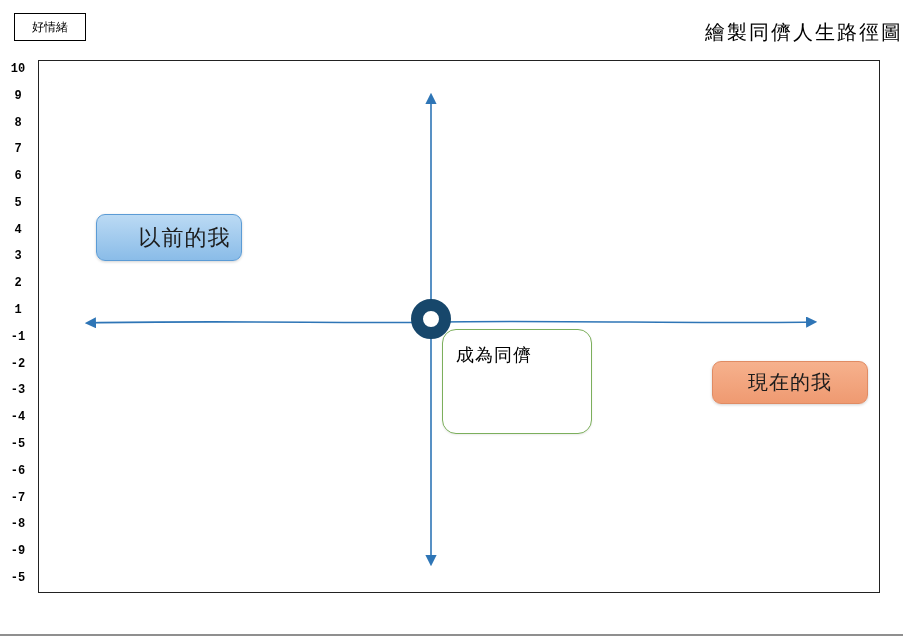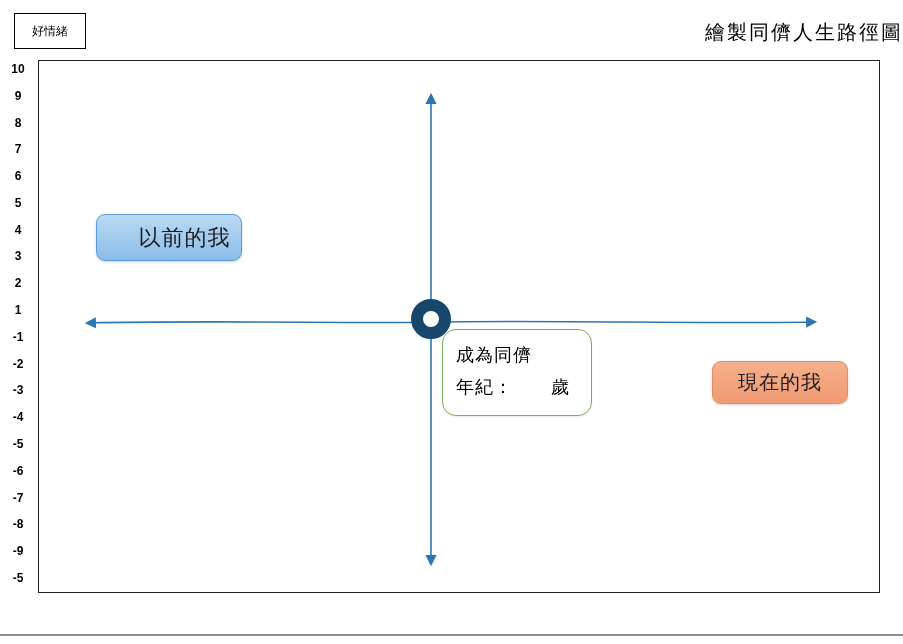--- a/index.html
+++ b/index.html
@@ -5,50 +5,50 @@
   * { margin:0; padding:0; box-sizing:border-box; }
   html, body { width:903px; height:644px; }
   body {
     font-family:"Liberation Sans", sans-serif;
     background:#ffffff;
     position:relative;
     overflow:hidden;
     color:#000;
   }
   .mood-box{
-    position:absolute; left:14px; top:13px; width:72px; height:36px;
+    position:absolute; left:14px; top:13px; width:72px; height:28px;
     border:1px solid #000; background:#fff;
     display:flex; align-items:center; justify-content:center;
     font-size:12px;
   }
   .title{
     position:absolute; left:0; right:0; top:19px;
     text-align:right; font-size:20px; font-weight:400; letter-spacing:2px;
   }
   .plot{
     position:absolute; left:38px; top:60px; width:842px; height:533px;
     border:1px solid #222; background:#fff;
   }
   .plot svg{ position:absolute; left:0; top:0; }
   .y-labels{
     position:absolute; left:1px; top:62px; width:34px; height:523px;
     display:flex; flex-direction:column; justify-content:space-between;
-    align-items:center; font-size:12px; font-weight:bold;
+    align-items:center; font-size:12px; font-weight:bold;font-family:Liberation Mono, monospace;
   }
   .shape-label{
     position:absolute; display:flex; align-items:center; justify-content:center;
     border-radius:9px; color:#1c1c1c;
     background-image:linear-gradient(180deg, var(--bg1), var(--bg2));
     border:1px solid var(--bd);
     box-shadow:0 1px 3px rgba(0,0,0,.18);
   }
   .past{ left:96px; top:214px; width:146px; height:47px; font-size:22px; letter-spacing:1px;padding-left:31px; }
-  .present{ left:712px; top:361px; width:136px; height:43px; font-size:20px; letter-spacing:1px; }
+  .present{ left:712px; top:361px; width:156px; height:43px; font-size:20px; letter-spacing:1px; }
   .peer-box{
-    position:absolute; left:442px; top:329px; width:150px; height:87px;
+    position:absolute; left:442px; top:329px; width:150px; height:105px;
     border:1.5px solid var(--bd); border-radius:14px; background:#fff;
     padding:9px 0 0 13px; font-size:18px; line-height:32px; letter-spacing:1px;
     box-shadow:0 1px 2px rgba(0,0,0,.08);
   }
   .bottom-rule{
     position:absolute; left:0; right:0; top:634px; height:2px; background:#8f8f8f;
   }
 </style>
 </head>
 <body>
@@ -94,16 +94,15 @@
     <circle cx="392" cy="258" r="14" fill="#ffffff" stroke-width="12" stroke="#17476B"></circle>
   </svg>
 </div>
 
 <div class="shape-label past" style="--bg1: #BBDAF4; --bg2: #8ABCE8; --bd: #5B9BD5;">以前的我</div>
 
 <div class="shape-label present" style="--bg1: #F6B18D; --bg2: #EF9A71; --bd: #E08B63;">現在的我</div>
 
 <div class="peer-box" style="--bd: #7CAF5C;">
   <div>成為同儕</div>
-  <div>年紀：　　歲</div>
 </div>
 
 <div class="bottom-rule"></div>
 
 </body></html>

